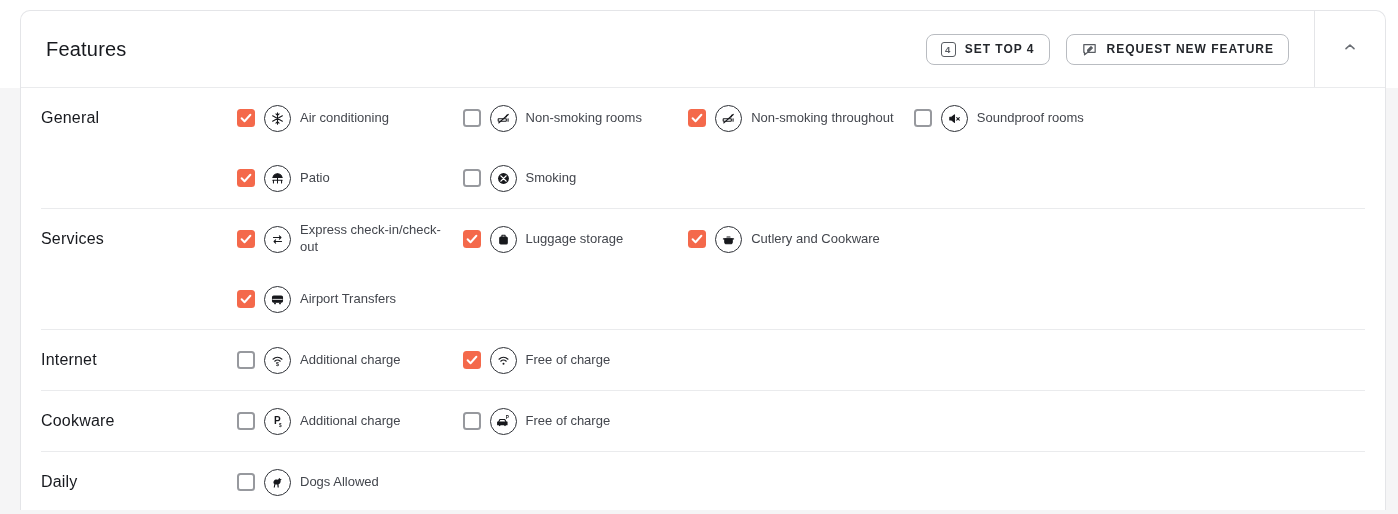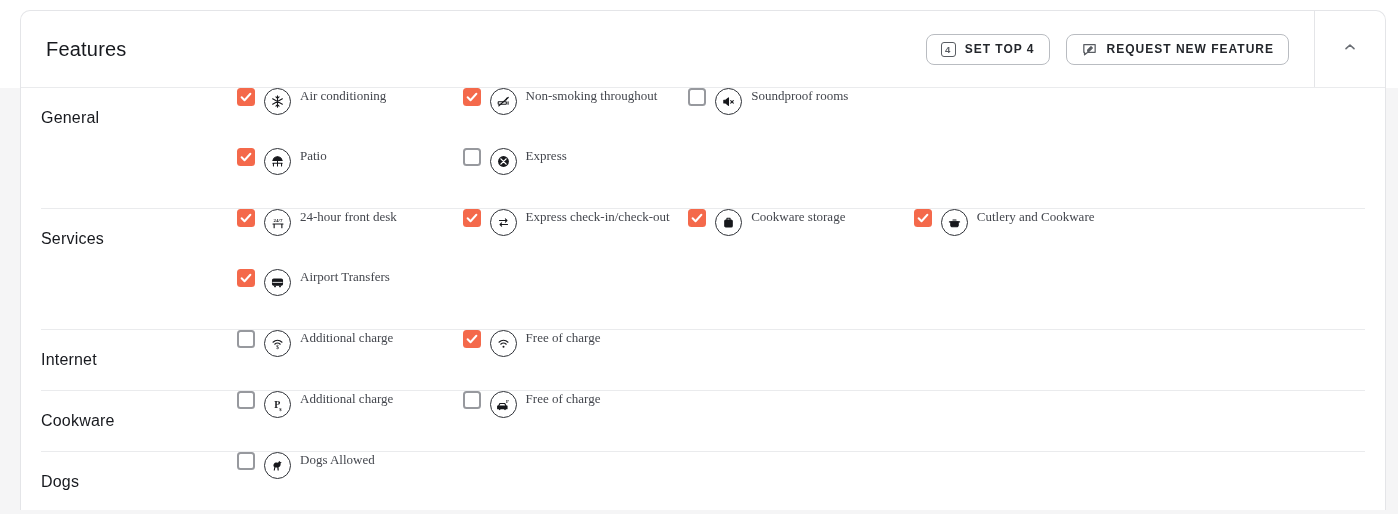--- a/index.html
+++ b/index.html
@@ -64,22 +64,22 @@
   .section:last-child { border-bottom:none; }
   .srow {
     display:grid;
     grid-template-columns:196px repeat(5, 1fr);
   }
   .cat-cell {
     height:60px; display:flex; align-items:center;
     font-size:16px; color:#17191e; letter-spacing:.2px;
   }
   .feature {
-    height:60px; display:flex; 
-    padding-right:10px; cursor:pointer;font-family:Liberation Serif, serif;
+    height:60px; display:flex; align-items:center;
+    padding-right:10px; cursor:pointer;
   }
   .cb {
     flex:0 0 18px; width:18px; height:18px;
     border-radius:3.5px; margin-right:9px;
     display:flex; align-items:center; justify-content:center;
   }
   .cb.unchecked { border:2px solid #97999e; background:#fff; }
   .cb.checked   { background:#f4694b; }
   .cb svg { display:block; }
   .icirc {
@@ -139,32 +139,43 @@
               </svg>
             </span>
             <span class="icirc">
               <svg width="15" height="15" viewBox="0 0 24 24" fill="none" stroke="currentColor" stroke-width="1.7" stroke-linecap="round" stroke-linejoin="round">
                 <path d="M12 3v18M4.2 7.5l15.6 9M4.2 16.5l15.6-9M9.5 4.5L12 7l2.5-2.5M9.5 19.5L12 17l2.5 2.5"></path>
               </svg>
             </span>
             <span class="flabel">Air conditioning</span>
           </label>
           <label class="feature">
-            <span class="cb checked">
-              <svg width="14" height="14" viewBox="0 0 24 24" fill="none" stroke="#fff" stroke-width="3.4" stroke-linecap="round" stroke-linejoin="round">
-                <path d="M4.5 12.5l5 5L19.5 6.5"></path>
-              </svg>
-            </span>
+            <span class="cb unchecked"></span>
             <span class="icirc">
               <svg width="15" height="15" viewBox="0 0 24 24" fill="none" stroke="currentColor" stroke-width="1.7" stroke-linecap="round" stroke-linejoin="round">
                 <rect x="3.5" y="12.5" width="13" height="3.8" rx="0.6"></rect>
                 <path d="M19.3 12.5v3.8M16 9.5c0-1.5 1.5-1.5 1.5-3"></path>
                 <path d="M4.5 19L19.5 5.5" stroke-width="2"></path>
               </svg>
             </span>
+            <span class="flabel">Non-smoking rooms</span>
+          </label>
+          <label class="feature">
+            <span class="cb checked">
+              <svg width="14" height="14" viewBox="0 0 24 24" fill="none" stroke="#fff" stroke-width="3.4" stroke-linecap="round" stroke-linejoin="round">
+                <path d="M4.5 12.5l5 5L19.5 6.5"></path>
+              </svg>
+            </span>
+            <span class="icirc">
+              <svg width="15" height="15" viewBox="0 0 24 24" fill="none" stroke="currentColor" stroke-width="1.7" stroke-linecap="round" stroke-linejoin="round">
+                <rect x="3.5" y="12.5" width="13" height="3.8" rx="0.6"></rect>
+                <path d="M19.3 12.5v3.8M16 9.5c0-1.5 1.5-1.5 1.5-3"></path>
+                <path d="M4.5 19L19.5 5.5" stroke-width="2"></path>
+              </svg>
+            </span>
             <span class="flabel">Non-smoking throughout</span>
           </label>
           <label class="feature">
             <span class="cb unchecked"></span>
             <span class="icirc">
               <svg width="15" height="15" viewBox="0 0 24 24" fill="none" stroke="currentColor" stroke-width="1.7" stroke-linecap="round" stroke-linejoin="round">
                 <path d="M4.5 10v4.5h3l4.5 3.8V6.2L7.5 10z" fill="currentColor"></path>
                 <path d="M15.5 10.5l4.2 4.2M19.7 10.5l-4.2 4.2"></path>
               </svg>
             </span>
@@ -188,41 +199,27 @@
             <span class="flabel">Patio</span>
           </label>
           <label class="feature">
             <span class="cb unchecked"></span>
             <span class="icirc">
               <svg width="15" height="15" viewBox="0 0 24 24">
                 <circle cx="12" cy="12" r="8.7" fill="currentColor"></circle>
                 <path d="M7.8 7.8l8.4 8.4M16.2 7.8l-8.4 8.4" stroke="#fff" stroke-width="2.2" stroke-linecap="round"></path>
               </svg>
             </span>
-            <span class="flabel">Express</span>
+            <span class="flabel">Smoking</span>
           </label>
         </div>
       </div>
       <div class="section">
         <div class="srow">
           <div class="cat-cell">Services</div>
-          <label class="feature">
-            <span class="cb checked">
-              <svg width="14" height="14" viewBox="0 0 24 24" fill="none" stroke="#fff" stroke-width="3.4" stroke-linecap="round" stroke-linejoin="round">
-                <path d="M4.5 12.5l5 5L19.5 6.5"></path>
-              </svg>
-            </span>
-            <span class="icirc">
-              <svg width="16" height="16" viewBox="0 0 24 24" fill="none" stroke="currentColor" stroke-width="1.7" stroke-linecap="round" stroke-linejoin="round">
-                <text x="12" y="10.5" text-anchor="middle" font-size="7.5" font-weight="bold" fill="currentColor" stroke="none" font-family="inherit">24/7</text>
-                <path d="M4.5 13.5h15M6.2 13.5V19M17.8 13.5V19"></path>
-              </svg>
-            </span>
-            <span class="flabel">24-hour front desk</span>
-          </label>
           <label class="feature">
             <span class="cb checked">
               <svg width="14" height="14" viewBox="0 0 24 24" fill="none" stroke="#fff" stroke-width="3.4" stroke-linecap="round" stroke-linejoin="round">
                 <path d="M4.5 12.5l5 5L19.5 6.5"></path>
               </svg>
             </span>
             <span class="icirc">
               <svg width="15" height="15" viewBox="0 0 24 24" fill="none" stroke="currentColor" stroke-width="1.7" stroke-linecap="round" stroke-linejoin="round">
                 <path d="M5.5 8.8h12M17.5 8.8L15 6.3M17.5 8.8L15 11.3M18.5 15.2h-12M6.5 15.2L9 12.7M6.5 15.2L9 17.7"></path>
               </svg>
@@ -234,21 +231,21 @@
               <svg width="14" height="14" viewBox="0 0 24 24" fill="none" stroke="#fff" stroke-width="3.4" stroke-linecap="round" stroke-linejoin="round">
                 <path d="M4.5 12.5l5 5L19.5 6.5"></path>
               </svg>
             </span>
             <span class="icirc">
               <svg width="15" height="15" viewBox="0 0 24 24" fill="none" stroke="currentColor" stroke-width="1.7" stroke-linecap="round" stroke-linejoin="round">
                 <rect x="6" y="8" width="12" height="11" rx="1.6" fill="currentColor"></rect>
                 <path d="M9.5 8V5.3h5V8"></path>
               </svg>
             </span>
-            <span class="flabel">Cookware storage</span>
+            <span class="flabel">Luggage storage</span>
           </label>
           <label class="feature">
             <span class="cb checked">
               <svg width="14" height="14" viewBox="0 0 24 24" fill="none" stroke="#fff" stroke-width="3.4" stroke-linecap="round" stroke-linejoin="round">
                 <path d="M4.5 12.5l5 5L19.5 6.5"></path>
               </svg>
             </span>
             <span class="icirc">
               <svg width="15" height="15" viewBox="0 0 24 24" fill="none" stroke="currentColor" stroke-width="1.7" stroke-linecap="round" stroke-linejoin="round">
                 <path d="M6 11h12v5.3a2.6 2.6 0 0 1-2.6 2.6H8.6A2.6 2.6 0 0 1 6 16.3z" fill="currentColor"></path>
@@ -330,21 +327,21 @@
                 <circle cx="15" cy="18.5" r="1.2" fill="currentColor" stroke="none"></circle>
                 <text x="18.5" y="9.5" text-anchor="middle" font-size="7" font-weight="bold" fill="currentColor" stroke="none" font-family="inherit">P</text>
               </svg>
             </span>
             <span class="flabel">Free of charge</span>
           </label>
         </div>
       </div>
       <div class="section">
         <div class="srow">
-          <div class="cat-cell">Dogs</div>
+          <div class="cat-cell">Daily</div>
           <label class="feature">
             <span class="cb unchecked"></span>
             <span class="icirc">
               <svg width="15" height="15" viewBox="0 0 24 24">
                 <path d="M15.2 4.6l1.3 1.7 2.4.7-1.9 1.4c.3 3.5-1 5.7-3.3 6.4l.3 5h-1.8l-.6-4.5H8.5l-.8 4.5H5.9l1-5.5c-1.5-1.1-1.9-3.1-.7-4.9 1-1.6 2.9-2.4 4.7-2.2l2 .3c.5-1.5 1.3-2.6 2.3-2.9z" fill="currentColor"></path>
               </svg>
             </span>
             <span class="flabel">Dogs Allowed</span>
           </label>
         </div>

